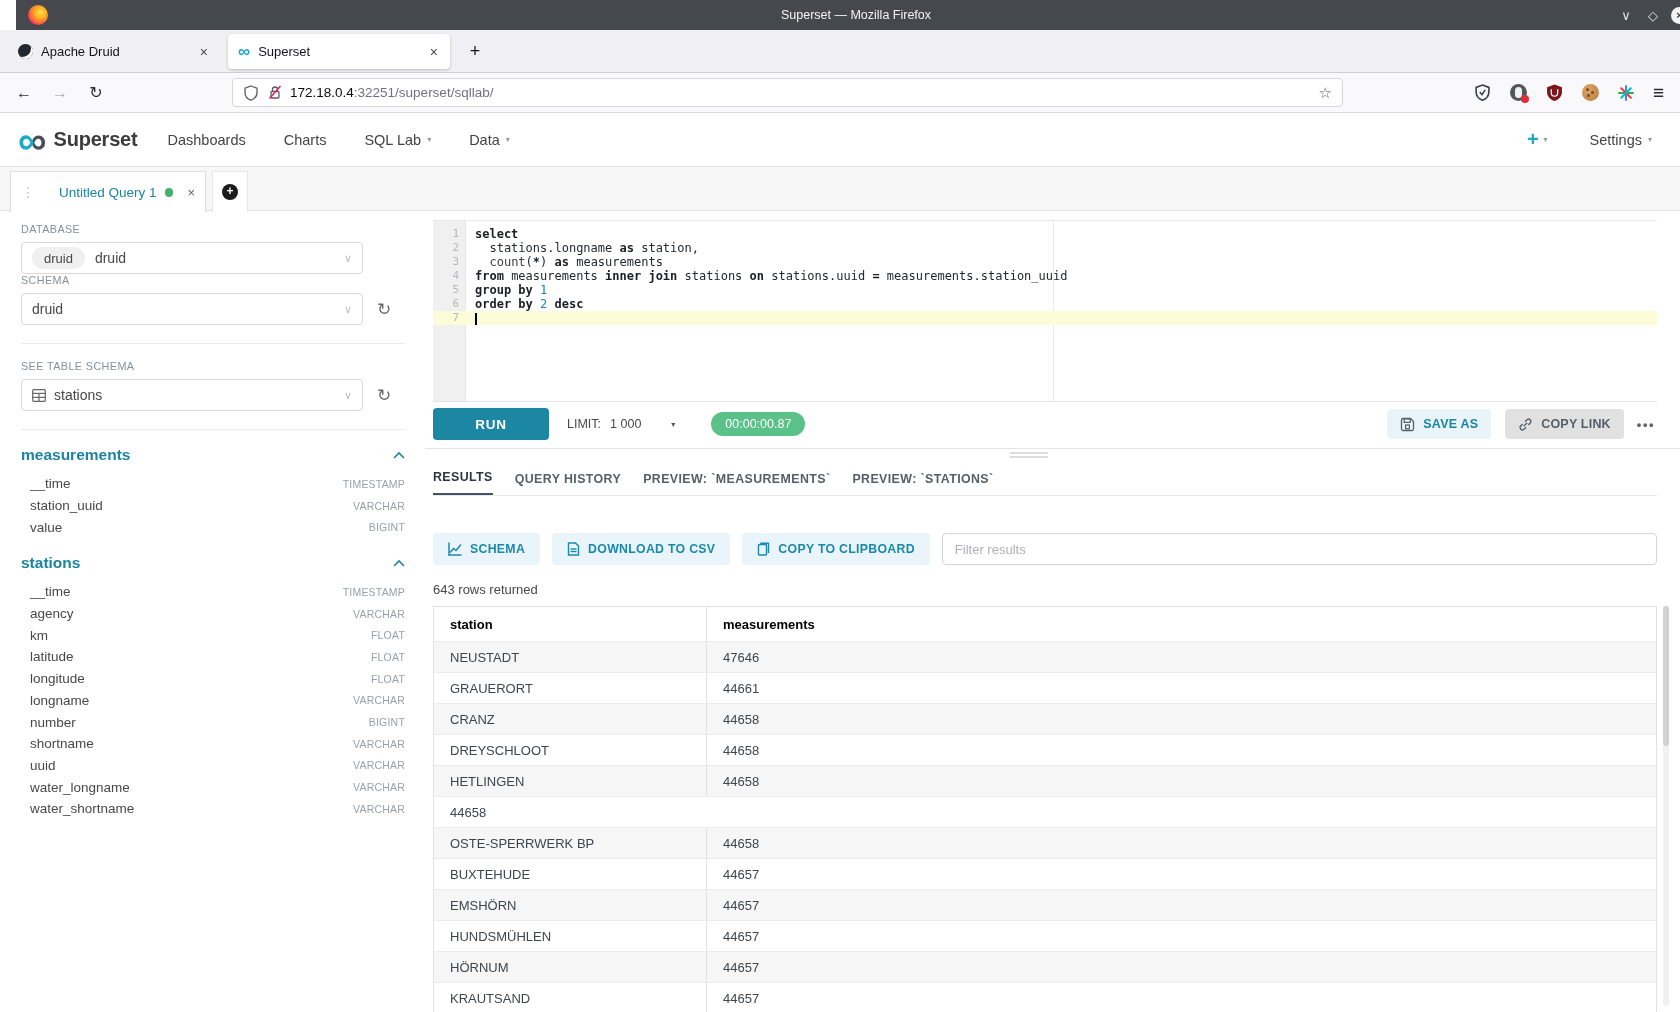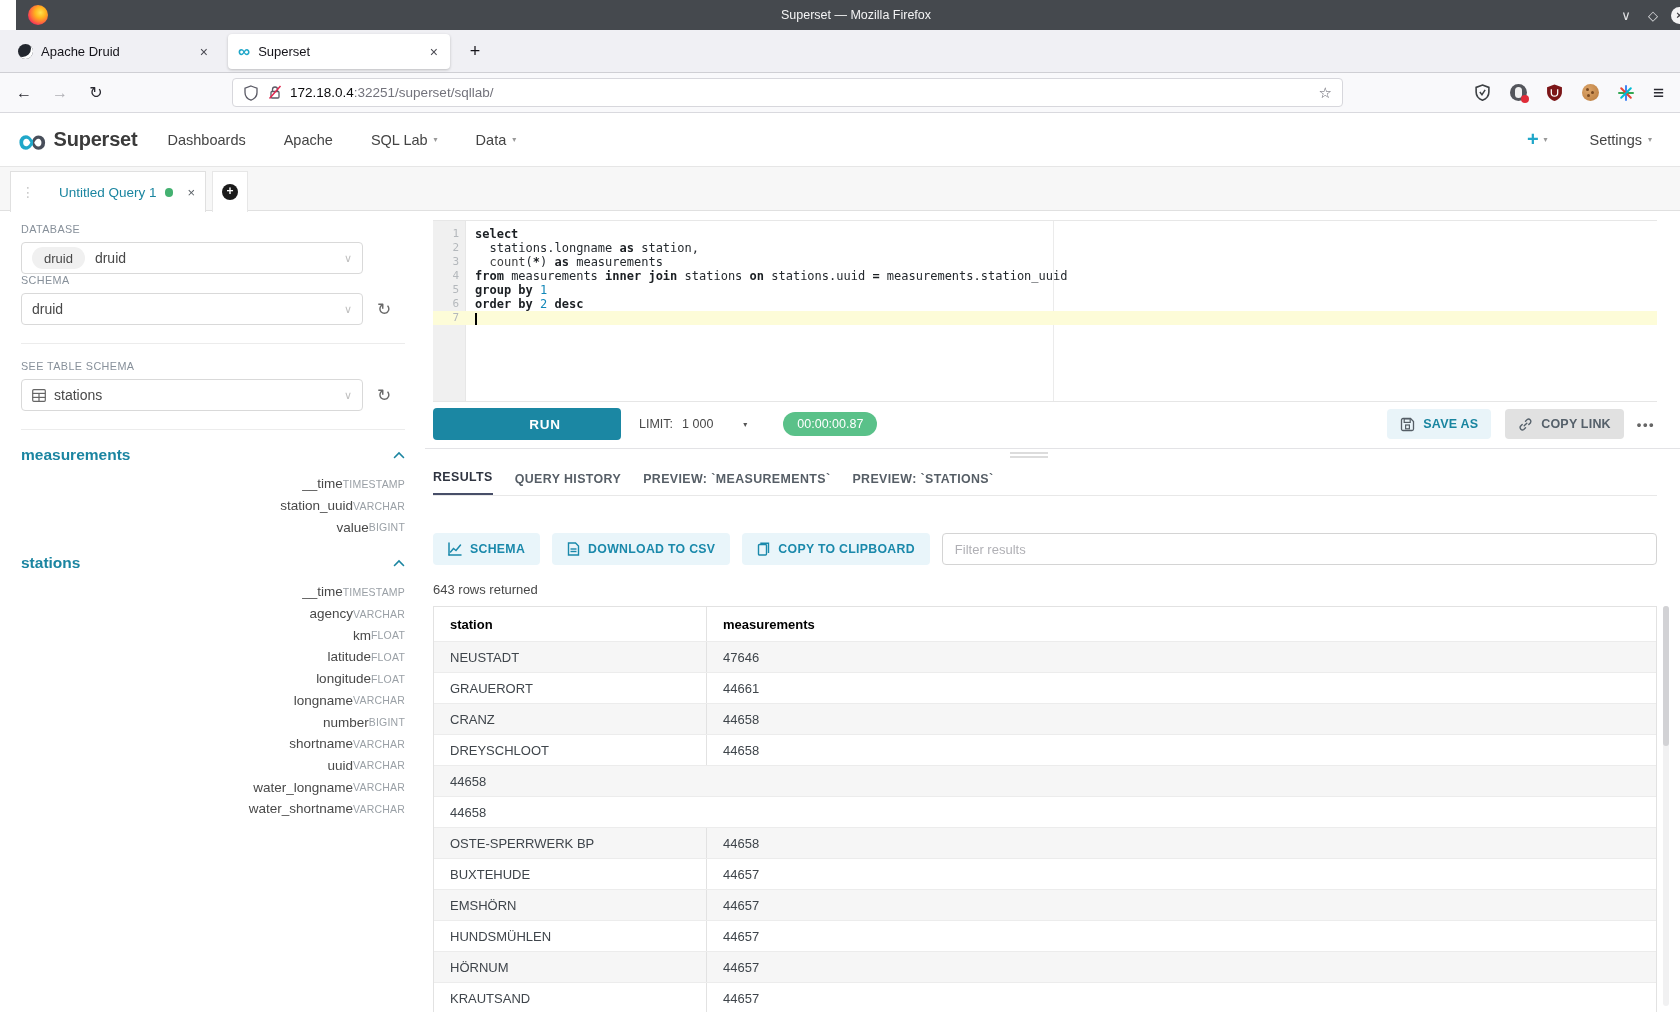--- a/index.html
+++ b/index.html
@@ -86,21 +86,21 @@
   .sel-value{font-size:14px;color:#484848;margin-left:10px;}
   .sel-value-first{font-size:14px;color:#484848;}
   .refresh{margin-left:14px;color:#6a6a6a;font-size:17px;line-height:17px;}
   .lp-divider{border-top:1px solid #ececec;margin:18px 0 16px 0;width:384px;}
   .mt24{}
   .tbl-grid-ico{margin-right:8px;display:flex;}
   .sch-head{display:flex;align-items:center;justify-content:space-between;width:384px;margin-top:16px;}
   .sch-name{color:#1b85a1;font-size:15.5px;font-weight:bold;}
   .sch-chevron{display:flex;}
   .sch-cols{margin-top:9px;margin-bottom:4px;}
-  .sch-col{display:flex;align-items:center;justify-content:flex-end;height:21.7px;width:384px;}
+  .sch-col{display:flex;align-items:center;justify-content:space-between;height:21.7px;width:384px;}
   .sch-col-name{font-size:13.5px;color:#484848;padding-left:9px;}
   .sch-col-type{font-size:10.5px;color:#9aa0a6;letter-spacing:.2px;}
 
   
   .editor{left:433px;top:220px;width:1224px;height:182px;background:#fff;border-top:1px solid #e7e7e7;
     border-bottom:1px solid #e6e6e6;box-sizing:border-box;overflow:hidden;}
   .ed-gutterbg{position:absolute;left:0;top:0;bottom:0;width:32px;background:#f0f0f0;border-right:1px solid #e7e7e7;}
   .ed-margin{position:absolute;left:620px;top:0;bottom:0;width:1px;background:#ebebeb;}
   .ed-rows{position:absolute;left:0;top:6px;right:0;}
   .ed-row{display:flex;height:14px;line-height:14px;position:relative;}
@@ -108,22 +108,22 @@
   .ed-gut{width:26px;padding-right:6px;text-align:right;font-family:"DejaVu Sans Mono",monospace;
     font-size:11px;color:#b4b8bc;flex:0 0 auto;}
   .ed-code{padding-left:10px;font-family:"DejaVu Sans Mono",monospace;font-size:12px;color:#24292e;white-space:pre;}
   .tk-kw{font-weight:bold;color:#1b1f23;}
   .tk-fn{color:#404040;}
   .tk-num{color:#1287b8;}
   .ed-cursor{display:inline-block;width:2px;height:12px;background:#000;vertical-align:middle;}
 
   
   .runbar{left:433px;top:406px;width:1224px;height:36px;display:flex;align-items:center;}
-  .run-btn{width:152px;height:32px;border-radius:4px;background:#1b87a3;color:#fff;font-weight:bold;font-size:13.5px;
-    letter-spacing:.8px;display:flex;align-items:center;justify-content:center;padding-left:36px;}
+  .run-btn{width:116px;height:32px;border-radius:4px;background:#1b87a3;color:#fff;font-weight:bold;font-size:13.5px;
+    letter-spacing:.8px;display:flex;align-items:center;justify-content:center;}
   .limit-group{display:flex;align-items:center;margin-left:18px;}
   .limit-label{font-size:12.5px;color:#484848;}
   .limit-value{font-size:12.5px;color:#484848;margin-left:9px;}
   .limit-caret{font-size:8px;color:#555;margin-left:30px;}
   .timer-pill{margin-left:36px;height:24px;border-radius:12px;background:#5ac189;color:#fff;font-size:12.5px;
     display:flex;align-items:center;padding:0 14px;}
   .spacer{flex:1;}
   .saveas-btn{height:30px;border-radius:4px;background:#e9f4f9;color:#1985a0;font-weight:bold;font-size:12.5px;
     display:flex;align-items:center;gap:8px;padding:0 13px;letter-spacing:.2px;}
   .copylink-btn{height:30px;border-radius:4px;background:#e1e1e1;color:#55606a;font-weight:bold;font-size:12.5px;
@@ -255,21 +255,21 @@
   <div class="abs ssnav">
     <div class="brand">
       <span class="brand-inf">∞</span>
       <span class="brand-name">Superset</span>
     </div>
     <div class="ssmenu">
       <span class="ssmenu-item">
           <span>Dashboards</span>
         </span>
       <span class="ssmenu-item">
-          <span>Apache</span>
+          <span>Charts</span>
         </span>
       <span class="ssmenu-item">
           <span>SQL Lab</span>
           <span class="tiny-caret">▾</span>
         </span>
       <span class="ssmenu-item">
           <span>Data</span>
           <span class="tiny-caret">▾</span>
         </span>
     </div>
@@ -549,20 +549,21 @@
         </div>
         <div class="rt-row odd">
           <div class="rt-c1">CRANZ</div>
           <div class="rt-c2">44658</div>
         </div>
         <div class="rt-row">
           <div class="rt-c1">DREYSCHLOOT</div>
           <div class="rt-c2">44658</div>
         </div>
         <div class="rt-row odd">
+          <div class="rt-c1">HETLINGEN</div>
           <div class="rt-c2">44658</div>
         </div>
         <div class="rt-row">
           <div class="rt-c2">44658</div>
         </div>
         <div class="rt-row odd">
           <div class="rt-c1">OSTE-SPERRWERK BP</div>
           <div class="rt-c2">44658</div>
         </div>
         <div class="rt-row">

